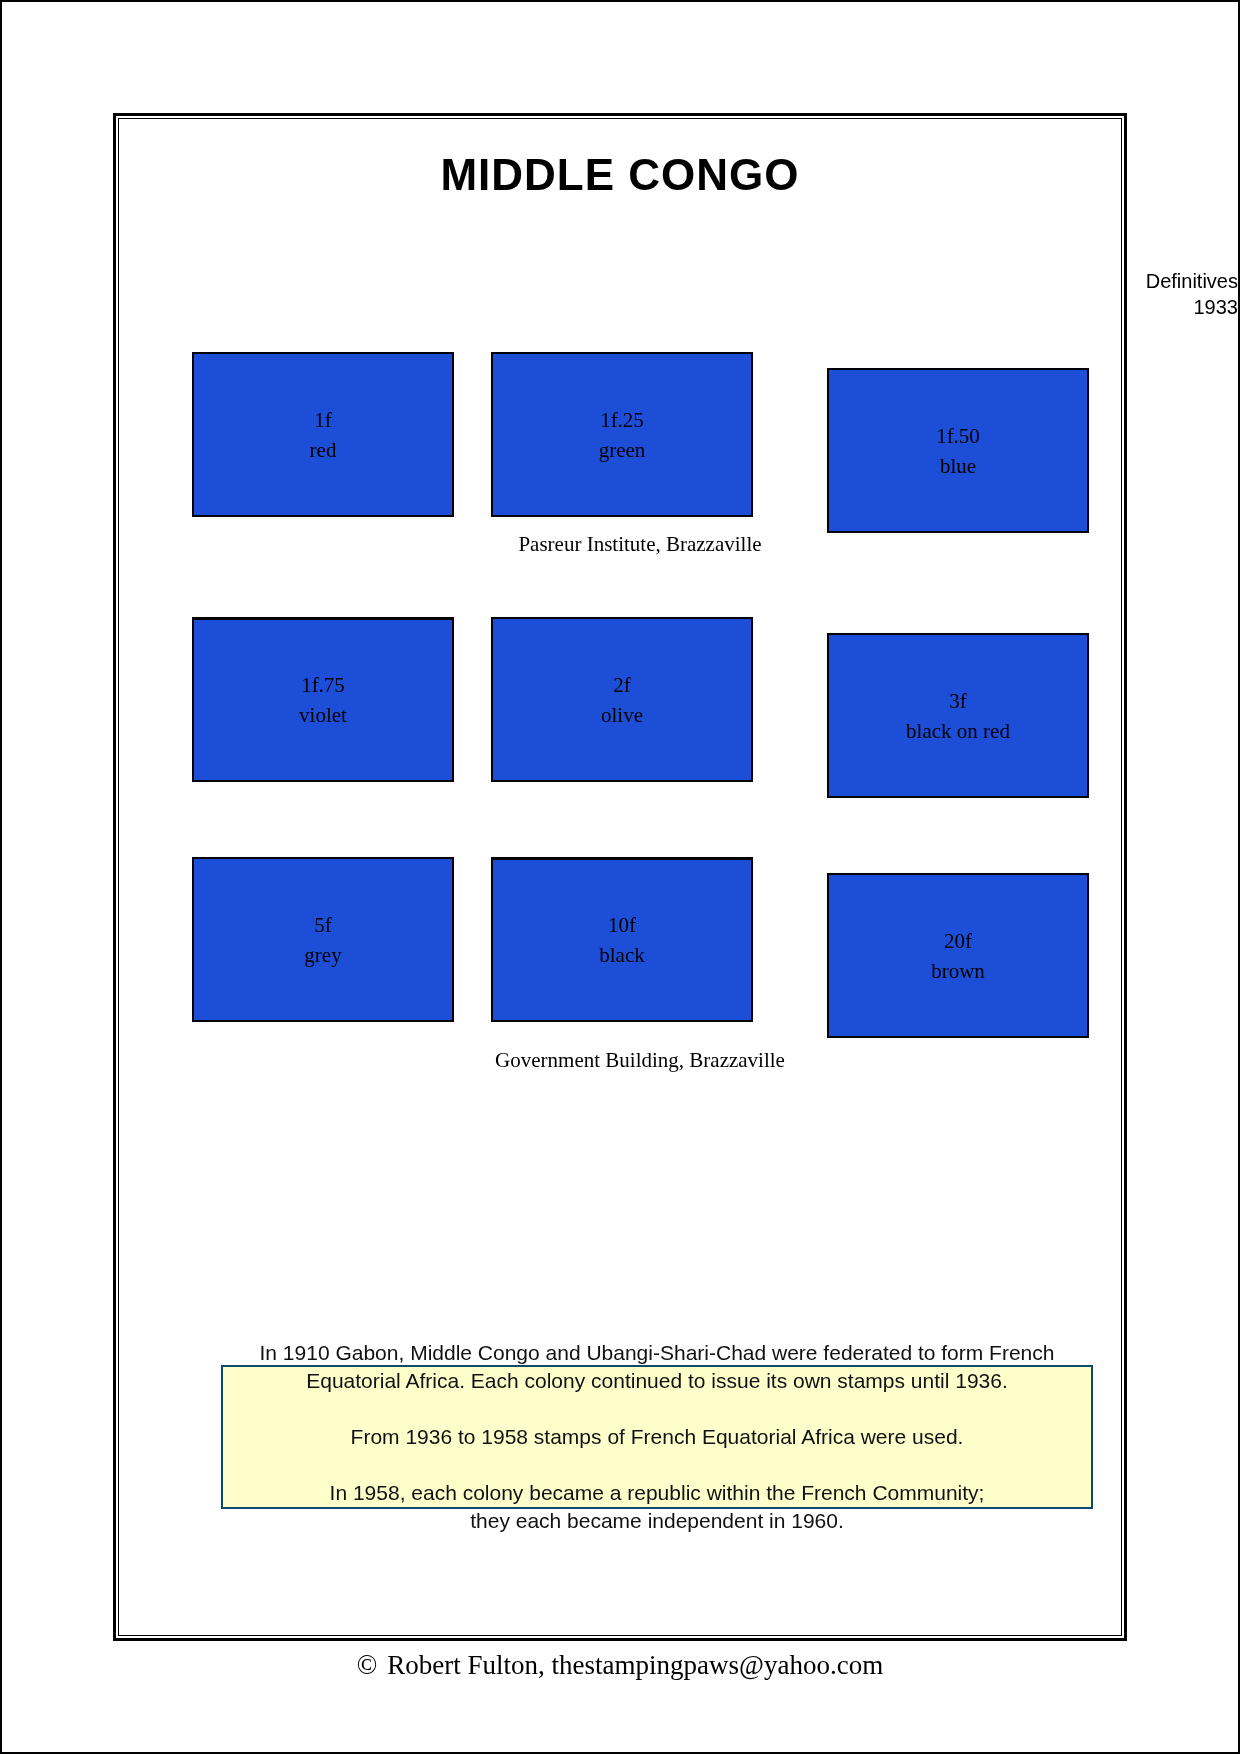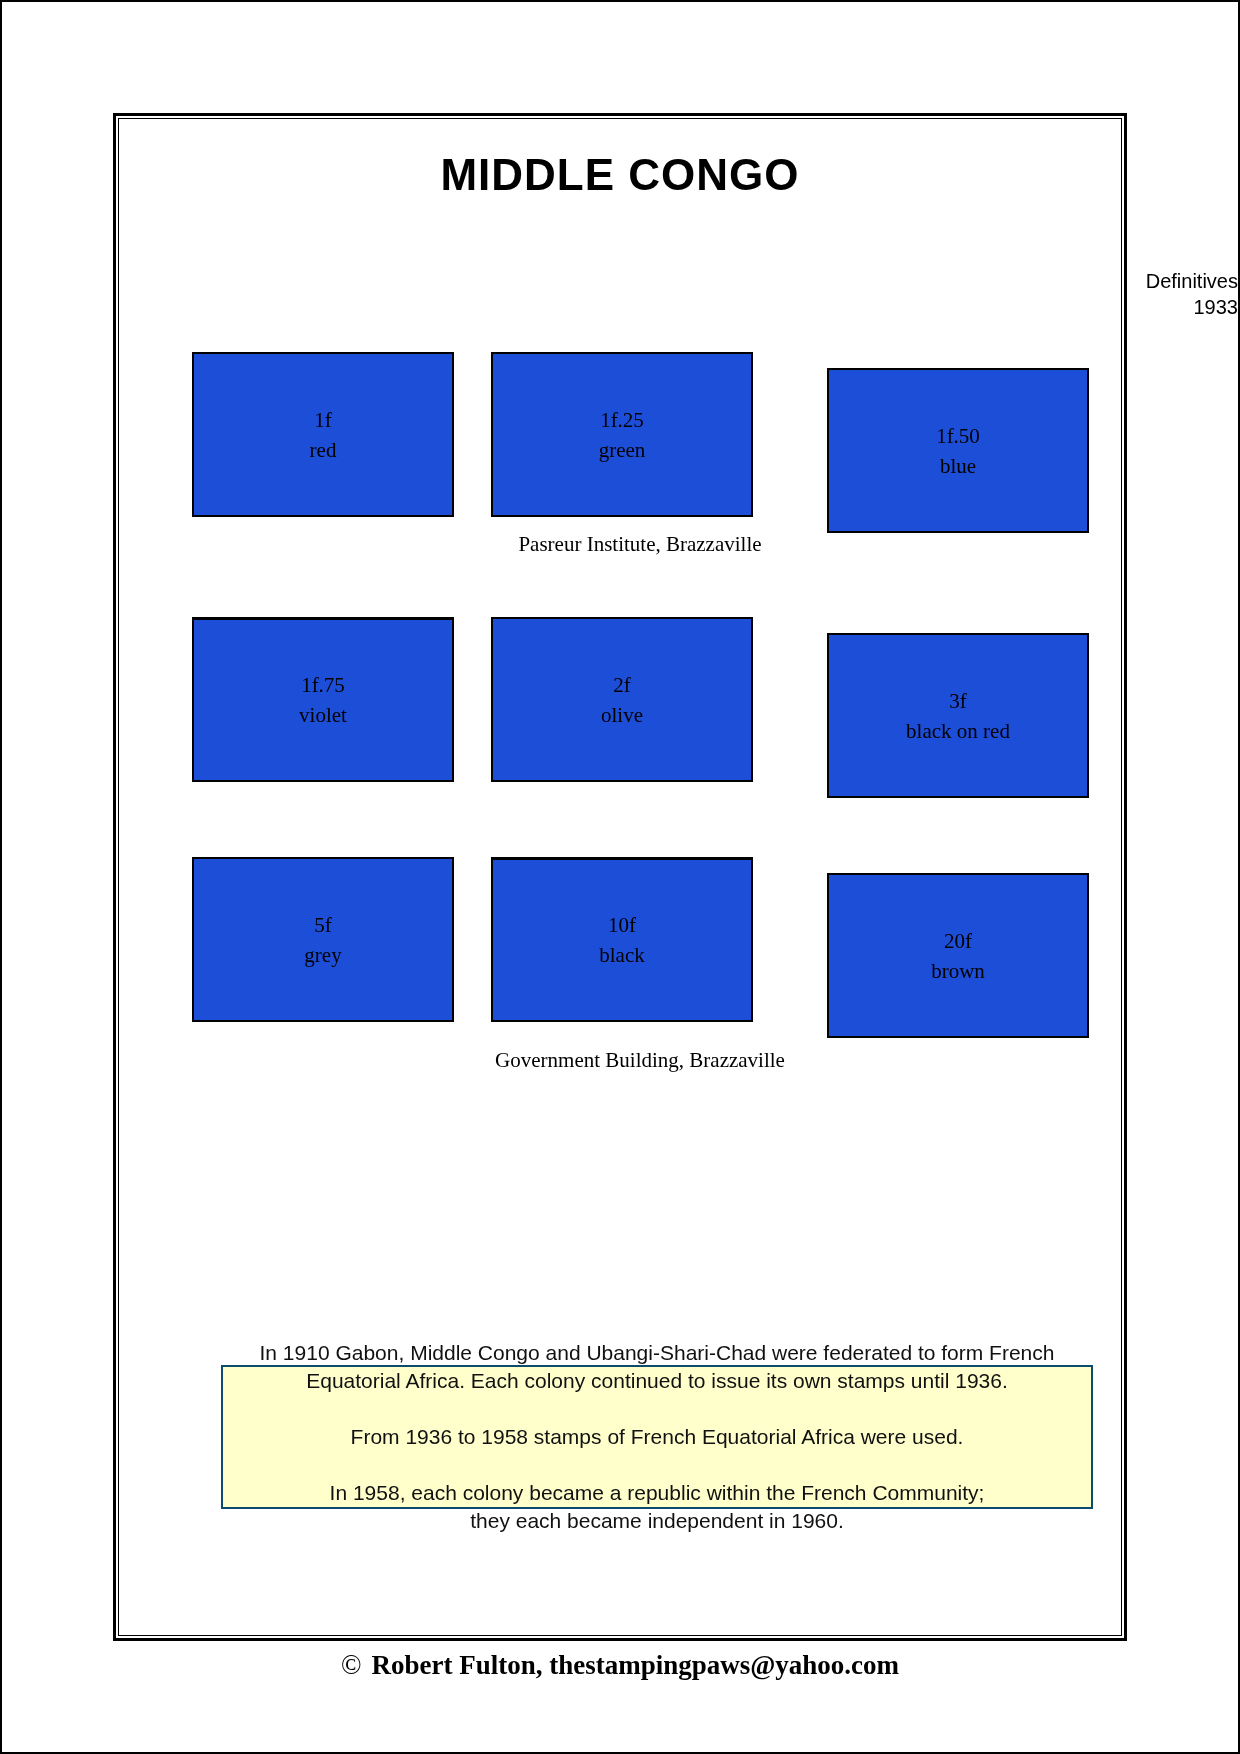--- a/index.html
+++ b/index.html
@@ -106,21 +106,21 @@
   .note-line { min-height: 28px; line-height: 28px; }
   .footer {
     position: absolute;
     left: 0;
     right: 0;
     top: 1648px;
     text-align: center;
     font-family: "Liberation Serif", serif;
     font-size: 27px;
   }
-  .footer-text { margin-left: 10px; font-weight: bold; }
+  .footer-text { margin-left: 10px; }
 </style>
 </head>
 <body>
 
 <div class="page">
 
   <div class="frame">
     <div class="frame-inner"></div>
   </div>
 

